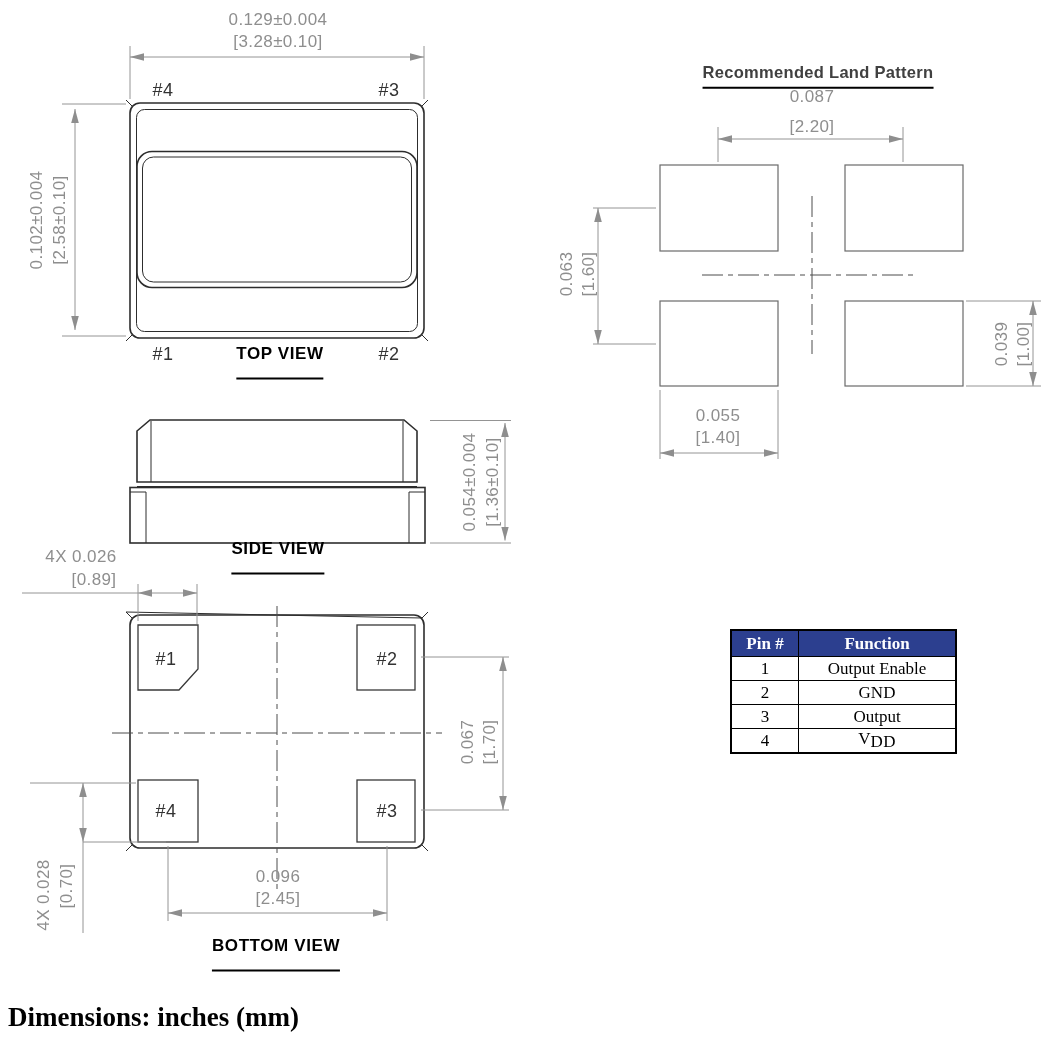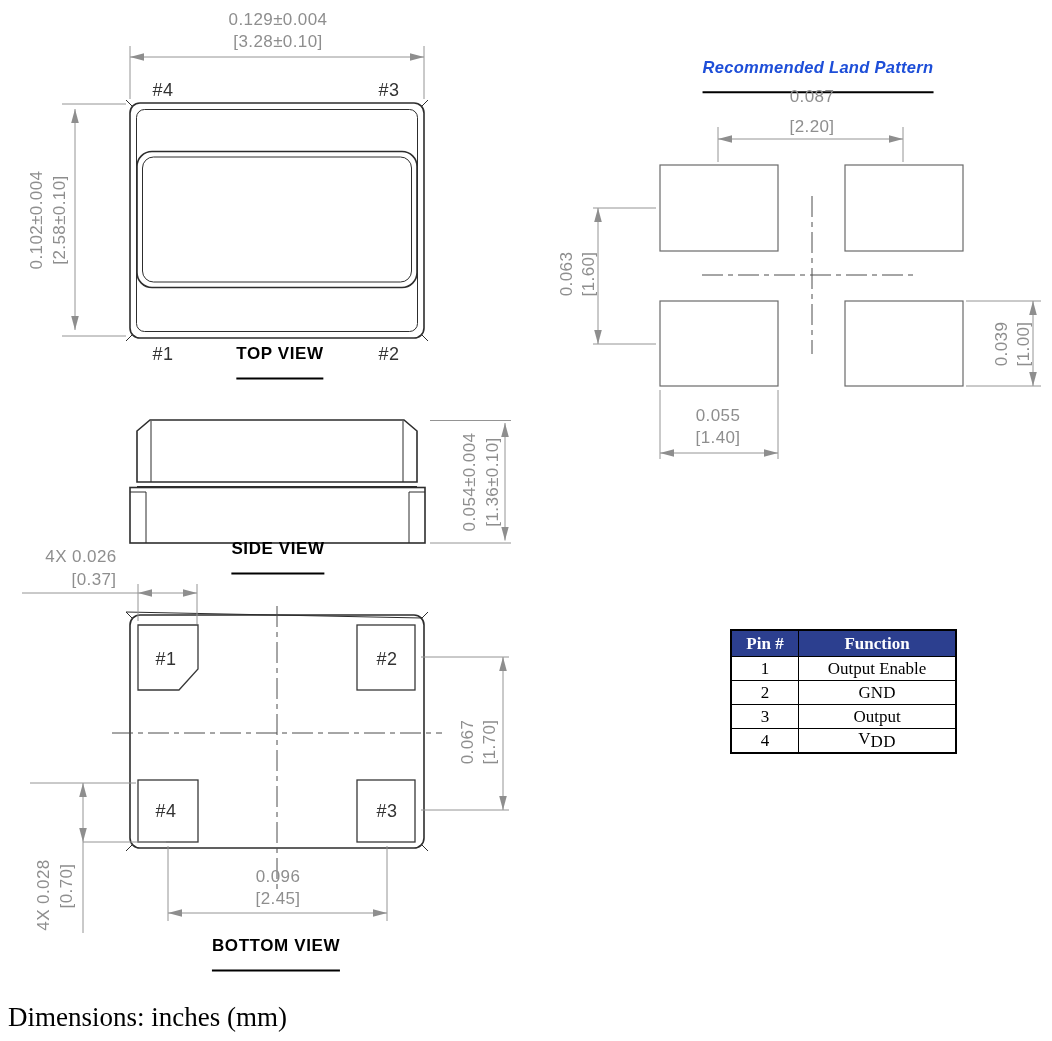--- a/index.html
+++ b/index.html
@@ -5,34 +5,34 @@
   html,body{margin:0;padding:0;background:#fff;}
   #canvas{position:relative;width:1052px;height:1041px;background:#ffffff;
           font-family:"Liberation Sans",sans-serif;overflow:hidden;}
   #linework{position:absolute;left:0;top:0;}
   .txt{position:absolute;transform:translate(-50%,-50%);white-space:nowrap;line-height:1;}
   .rot{transform:translate(-50%,-50%) rotate(-90deg);}
   .dimtxt{color:#8e8e8e;font-size:17px;letter-spacing:.4px;}
   .pinlbl{color:#333;font-size:18px;letter-spacing:.5px;}
   .viewlbl{color:#000000;font-weight:bold;font-size:17px;letter-spacing:.6px;
            border-bottom:2.5px solid #000;padding-bottom:16px;}
-  .lp-title{color:#1d4ed8;font-weight:bold;font-size:16.5px;letter-spacing:.3px;
-            border-bottom:2px solid #000;padding-bottom:15px;font-style:italic;}
+  .lp-title{color:#404040;font-weight:bold;font-size:16.5px;letter-spacing:.3px;
+            border-bottom:2px solid #000;padding-bottom:6px;}
   
   #pin-table{position:absolute;left:687px;top:629px;border-collapse:collapse;
              font-family:"Liberation Serif",serif;font-size:17px;color:#000;
              border:2.5px solid #000;table-layout:fixed;margin-left:43px;}
   #pin-table th,#pin-table td{border:1.6px solid #000;text-align:center;padding:0;}
   #pin-table th{background:#2c3f8f;color:#fdfdff;font-weight:bold;height:25px;}
   #pin-table td{height:23px;background:#fff;}
   .col-pin{width:66px;} .col-fn{width:156px;}
   #pin-table sub{font-size:17px;vertical-align:-3px;letter-spacing:.3px;}
   
   #footer{position:absolute;left:8px;top:1002px;font-family:"Liberation Serif",serif;
-          font-weight:normal;font-size:27px;color:#000;}
+          font-weight:bold;font-size:27px;color:#000;}
   
   .body-l{stroke:#2d2d2d;stroke-width:1.6;fill:none;}
   .body-t{stroke:#2d2d2d;stroke-width:1;fill:none;}
   .pad-l{stroke:#383838;stroke-width:1.3;fill:none;}
   .lp-pad{stroke:#6a6a6a;stroke-width:1.2;fill:none;}
   .dim{stroke:#949494;stroke-width:1;fill:none;}
   .cline{stroke:#4d4d4d;stroke-width:1;fill:none;stroke-dasharray:21 5 5 5;}
 </style>
 </head>
 <body>
@@ -123,21 +123,21 @@
   <div class="txt pinlbl" style="left:389px;top:90px">#3</div>
   <div class="txt pinlbl" style="left:163px;top:354px">#1</div>
   <div class="txt pinlbl" style="left:389px;top:354px">#2</div>
   <div class="txt viewlbl" style="left:280px;top:362px">TOP VIEW</div>
 
   <div class="txt rot dimtxt" style="left:469px;top:482px">0.054±0.004</div>
   <div class="txt rot dimtxt" style="left:492px;top:482px">[1.36±0.10]</div>
   <div class="txt viewlbl" style="left:278px;top:557px">SIDE VIEW</div>
 
   <div class="txt dimtxt" style="left:81px;top:556px">4X 0.026</div>
-  <div class="txt dimtxt" style="left:94px;top:579px">[0.37]</div>
+  <div class="txt dimtxt" style="left:94px;top:579px">[0.89]</div>
   <div class="txt pinlbl" style="left:166px;top:659px">#1</div>
   <div class="txt pinlbl" style="left:387px;top:659px">#2</div>
   <div class="txt pinlbl" style="left:166px;top:811px">#4</div>
   <div class="txt pinlbl" style="left:387px;top:811px">#3</div>
   <div class="txt rot dimtxt" style="left:467px;top:742px">0.067</div>
   <div class="txt rot dimtxt" style="left:489px;top:742px">[1.70]</div>
   <div class="txt dimtxt" style="left:278px;top:876px">0.096</div>
   <div class="txt dimtxt" style="left:278px;top:898px">[2.45]</div>
   <div class="txt rot dimtxt" style="left:43px;top:895px">4X 0.028</div>
   <div class="txt rot dimtxt" style="left:66px;top:886px">[0.70]</div>

